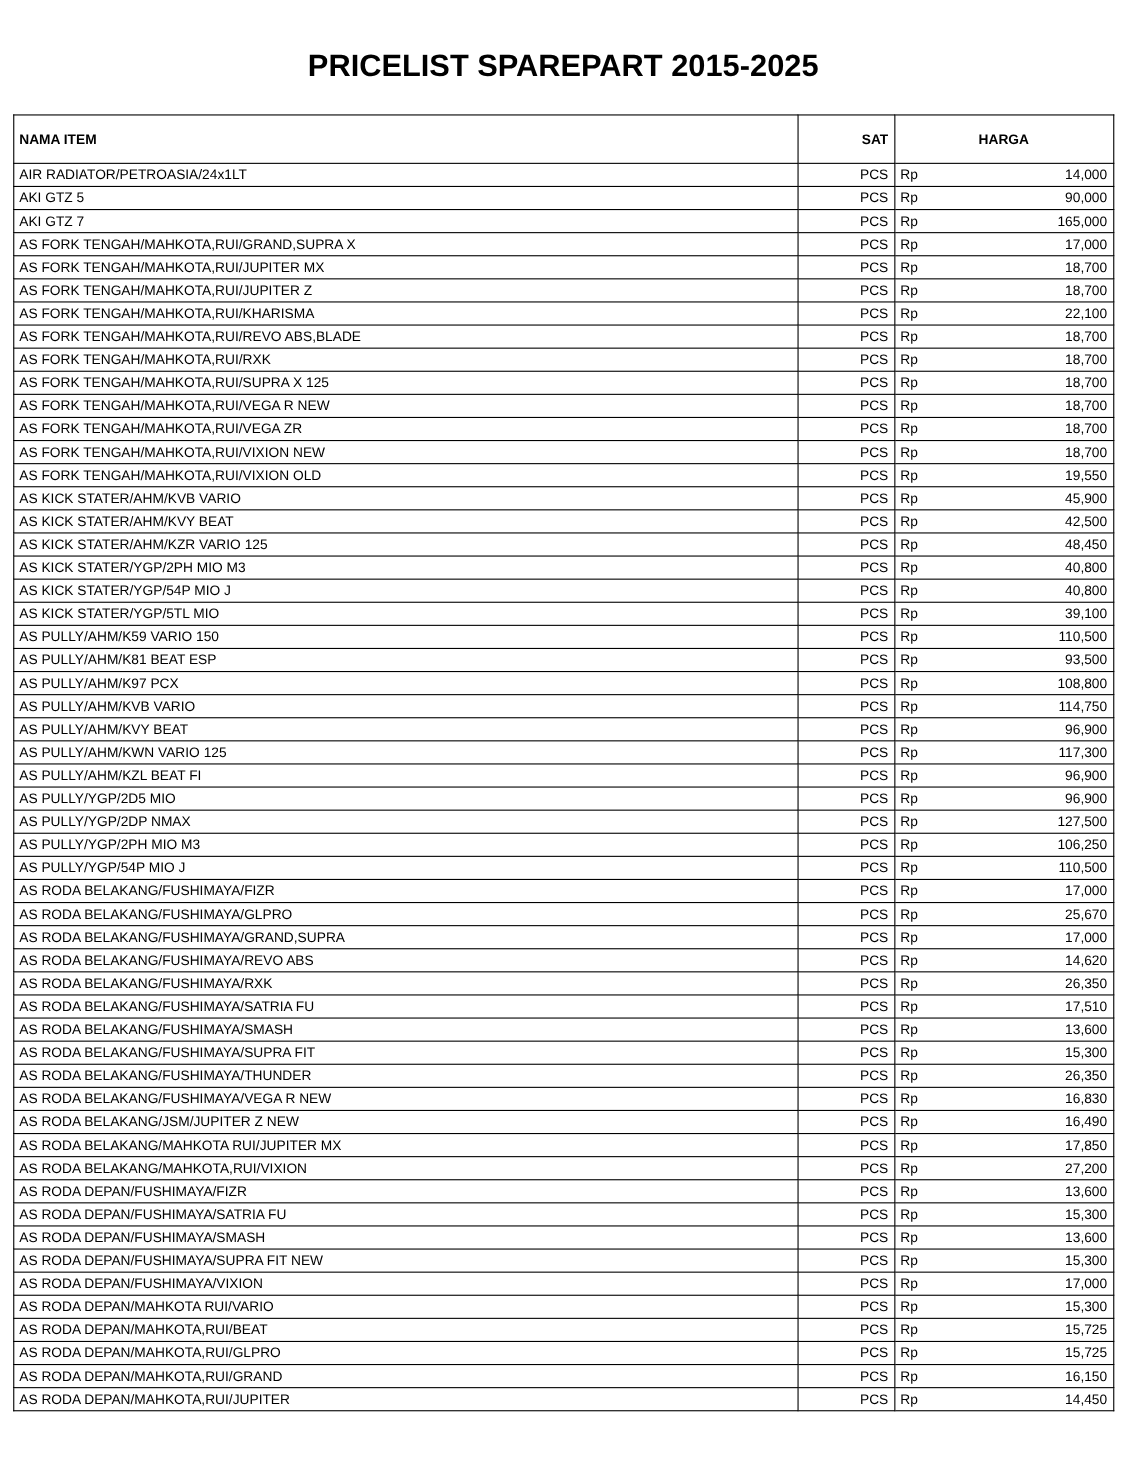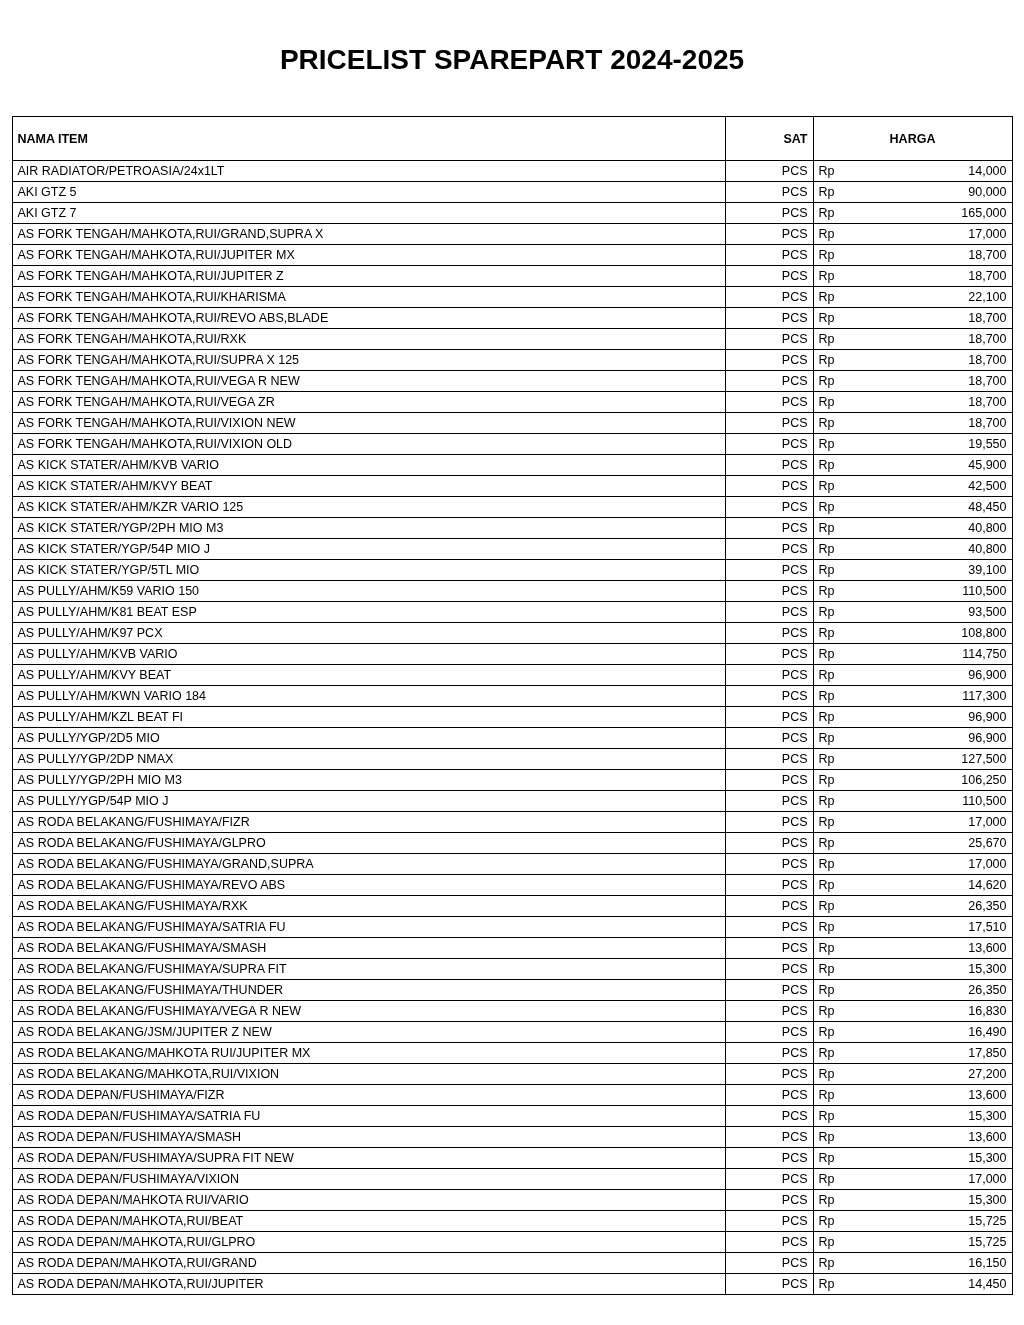--- a/index.html
+++ b/index.html
@@ -22,21 +22,21 @@
     font-weight: 700;
     text-align: center;
     margin: 0;
     padding-top: 44px;
     padding-bottom: 28px;
     letter-spacing: 0px;
   }
   table.pricelist {
     border-collapse: collapse;
     width: 1000px;
-    margin: 12px auto;
+    margin: 0 auto;
     table-layout: fixed;
   }
   table.pricelist th,
   table.pricelist td {
     border: 1px solid #000000;
     font-size: 12.5px;
     padding: 2px 5px;
     vertical-align: middle;
     overflow: hidden;
     white-space: nowrap;
@@ -59,21 +59,21 @@
     align-items: flex-start;
     width: 100%;
   }
   .rp { text-align: left; }
   .amount { text-align: right; }
 </style>
 </head>
 <body>
 
 <div class="page">
-  <h1 class="doc-title">PRICELIST SPAREPART 2024-2025</h1>
+  <h1 class="doc-title">PRICELIST SPAREPART 2015-2025</h1>
   <table class="pricelist">
     <thead>
       <tr>
         <th class="col-item">NAMA ITEM</th>
         <th class="col-unit">SAT</th>
         <th class="col-price">HARGA</th>
       </tr>
     </thead>
     <tbody id="rows">
         <tr>
@@ -320,21 +320,21 @@
           <td class="col-item">AS PULLY/AHM/KVY BEAT</td>
           <td class="col-unit">PCS</td>
           <td class="col-price">
             <div class="price-wrap">
               <span class="rp">Rp</span>
               <span class="amount">96,900</span>
             </div>
           </td>
         </tr>
         <tr>
-          <td class="col-item">AS PULLY/AHM/KWN VARIO 184</td>
+          <td class="col-item">AS PULLY/AHM/KWN VARIO 125</td>
           <td class="col-unit">PCS</td>
           <td class="col-price">
             <div class="price-wrap">
               <span class="rp">Rp</span>
               <span class="amount">117,300</span>
             </div>
           </td>
         </tr>
         <tr>
           <td class="col-item">AS PULLY/AHM/KZL BEAT FI</td>

